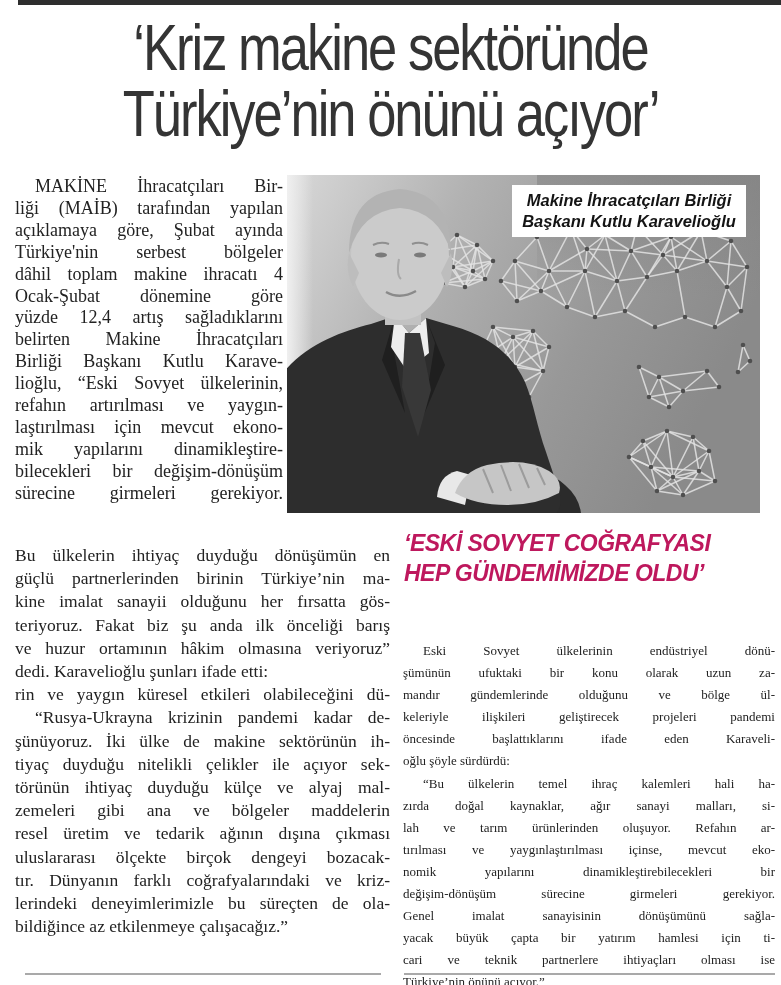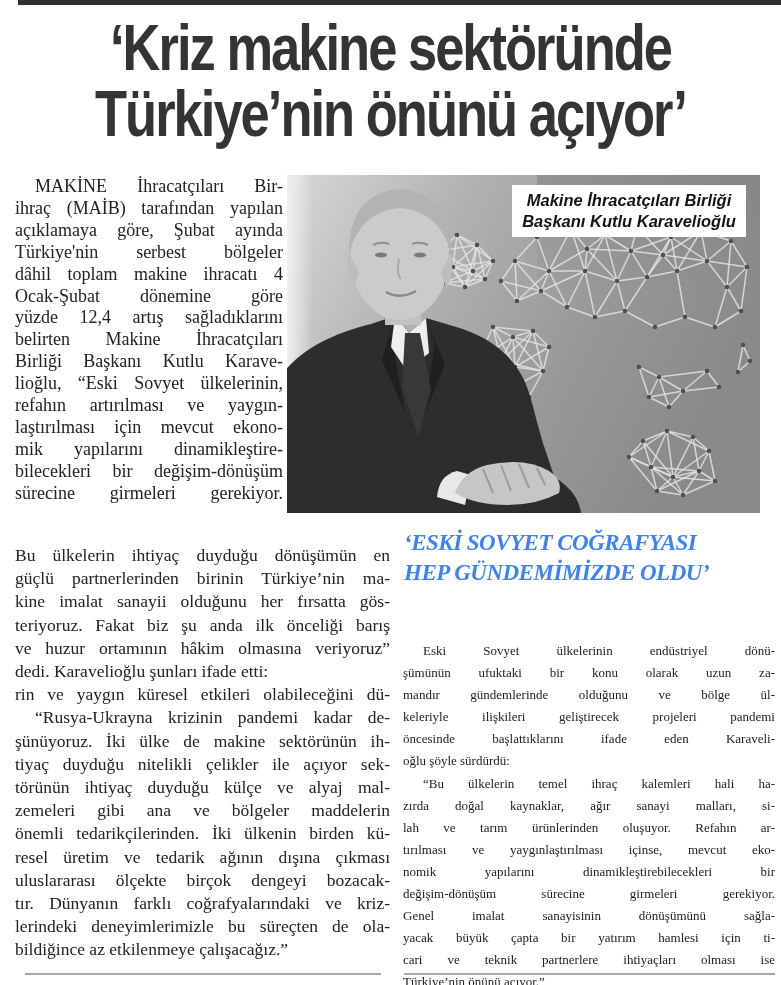--- a/index.html
+++ b/index.html
@@ -2,36 +2,36 @@
 <html><head>
 <meta charset="utf-8">
 <style>
   html,body{margin:0;padding:0;background:#f2f2f2;}
   #page{position:relative;width:781px;height:985px;background:#ffffff;overflow:hidden;
         font-family:"Liberation Serif", serif;color:#222;}
   
   #topbar{position:absolute;top:0;left:18px;width:763px;height:5px;background:#2e2e2e;}
   
   #headline{position:absolute;top:16px;left:0;width:781px;text-align:center;
-            font-family:"Liberation Sans", sans-serif;font-weight:bold;color:#343434;}
+            font-family:"Liberation Sans", sans-serif;font-weight:normal;color:#343434;}
   #headline .hline{font-size:53px;letter-spacing:-2px;line-height:58px;
             transform:scale(0.99,1.24);transform-origin:50% 60%;white-space:nowrap;margin:4px 0 8px 0;}
   
   .col{position:absolute;}
   #col-narrow{top:176px;left:15px;width:268px;font-size:18px;line-height:21.9px;}
   #col-wide{top:544px;left:15px;width:375px;font-size:17.5px;line-height:23.2px;}
   #col-right{top:608px;left:403px;width:372px;font-size:13px;line-height:22.1px;margin-top:32px;}
   .jline{text-align:justify;text-align-last:justify;white-space:normal;overflow:hidden;}
   .jline.pend{text-align-last:left;}
   .jline.indent{text-indent:20px;}
   .jline b{font-weight:normal;}
   
   #subhead{position:absolute;top:528px;left:404px;width:370px;
-           font-family:Liberation Serif, serif;font-weight:bold;font-style:italic;
-           font-size:23px;line-height:30px;color:#3b82f6;letter-spacing:-0.5px;}
+           font-family:Liberation Sans, sans-serif;font-weight:bold;font-style:italic;
+           font-size:23px;line-height:30px;color:#be185d;letter-spacing:-0.5px;}
   
   #photo{position:absolute;top:175px;left:287px;width:473px;height:338px;background:#0ea5e9;}
   #photo svg{display:block;}
   #caption{position:absolute;top:10px;right:14px;width:222px;background:#ffffff;
            padding:5px 6px;text-align:center;font-family:"Liberation Sans", sans-serif;
            font-weight:bold;font-style:italic;font-size:16.5px;line-height:21px;color:#141414;}
   
   .rule{position:absolute;height:2px;background:#a9a9a9;}
   #rule-left{top:973px;left:25px;width:356px;}
   #rule-right{top:973px;left:404px;width:371px;}
@@ -42,21 +42,21 @@
 <div id="page">
   <div id="topbar"></div>
 
   <div id="headline">
       <div class="hline">‘Kriz makine sektöründe</div>
       <div class="hline">Türkiye’nin önünü açıyor’</div>
     </div>
 
   <div id="col-narrow" class="col">
       <div class="jline indent"><b>MAKİNE</b> İhracatçıları Bir-</div>
-      <div class="jline">ihraç (MAİB) tarafından yapılan</div>
+      <div class="jline">liği (MAİB) tarafından yapılan</div>
       <div class="jline">açıklamaya göre, Şubat ayında</div>
       <div class="jline">Türkiye'nin serbest bölgeler</div>
       <div class="jline">dâhil toplam makine ihracatı 4</div>
       <div class="jline">Ocak-Şubat dönemine göre</div>
       <div class="jline">yüzde 12,4 artış sağladıklarını</div>
       <div class="jline">belirten Makine İhracatçıları</div>
       <div class="jline">Birliği Başkanı Kutlu Karave-</div>
       <div class="jline">lioğlu, “Eski Sovyet ülkelerinin,</div>
       <div class="jline">refahın artırılması ve yaygın-</div>
       <div class="jline">laştırılması için mevcut ekono-</div>
@@ -400,21 +400,20 @@
       <div class="jline">kine imalat sanayii olduğunu her fırsatta gös-</div>
       <div class="jline">teriyoruz. Fakat biz şu anda ilk önceliği barış</div>
       <div class="jline">ve huzur ortamının hâkim olmasına veriyoruz”</div>
       <div class="jline pend">dedi. Karavelioğlu şunları ifade etti:</div>
       <div class="jline">rin ve yaygın küresel etkileri olabileceğini dü-</div>
       <div class="jline indent">“Rusya-Ukrayna krizinin pandemi kadar de-</div>
       <div class="jline">şünüyoruz. İki ülke de makine sektörünün ih-</div>
       <div class="jline">tiyaç duyduğu nitelikli çelikler ile açıyor sek-</div>
       <div class="jline">törünün ihtiyaç duyduğu külçe ve alyaj mal-</div>
       <div class="jline">zemeleri gibi ana ve bölgeler maddelerin</div>
-      <div class="jline">önemli tedarikçilerinden. İki ülkenin birden kü-</div>
       <div class="jline">resel üretim ve tedarik ağının dışına çıkması</div>
       <div class="jline">uluslararası ölçekte birçok dengeyi bozacak-</div>
       <div class="jline">tır. Dünyanın farklı coğrafyalarındaki ve kriz-</div>
       <div class="jline">lerindeki deneyimlerimizle bu süreçten de ola-</div>
       <div class="jline pend">bildiğince az etkilenmeye çalışacağız.”</div>
     </div>
 
   <div id="subhead">
       <div class="shline">‘ESKİ SOVYET COĞRAFYASI</div>
       <div class="shline">HEP GÜNDEMİMİZDE OLDU’</div>

